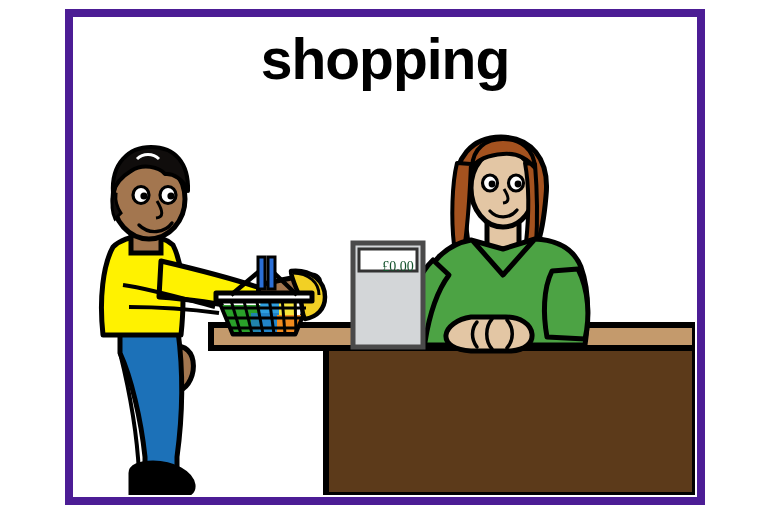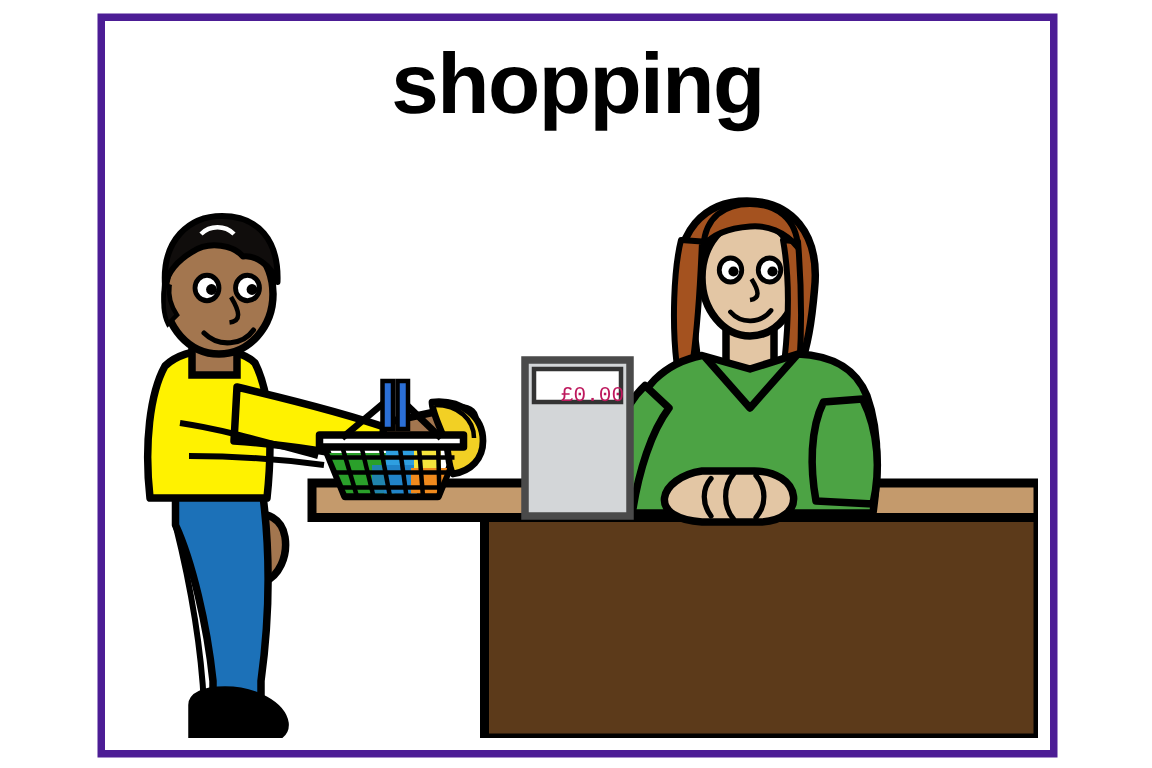--- a/index.html
+++ b/index.html
@@ -1,29 +1,29 @@
 <!DOCTYPE html>
 <html><head>
 <meta charset="utf-8">
 <style>
   html,body{margin:0;padding:0;background:#ffffff;}
   body{width:768px;height:512px;overflow:hidden;
        font-family:"Liberation Sans","DejaVu Sans",sans-serif;}
   #stage{position:relative;width:768px;height:512px;background:#ffffff;}
   #frame{position:absolute;left:65px;top:9px;width:640px;height:496px;
-         border:5px solid #4c1d95;box-sizing:border-box;background:#ffffff;}
+         border:8px solid #4c1d95;box-sizing:border-box;background:#ffffff;}
   #scene{position:absolute;inset:0;}
   #title{position:absolute;left:0;right:0;top:14px;text-align:center;
          font-size:57px;font-weight:bold;color:#000000;letter-spacing:-1px;
          line-height:1;font-family:"Liberation Sans","DejaVu Sans",sans-serif;}
   .svgwrap{position:absolute;left:0;top:0;width:622px;height:478px;}
   #display-text{position:absolute;left:287px;top:240px;width:76px;height:20px;
          display:flex;align-items:center;justify-content:center;
-         font-size:14px;color:#be185d;letter-spacing:0px;
-         font-family:Liberation Mono, monospace;}
+         font-size:14px;color:#14532d;letter-spacing:0px;
+         font-family:Liberation Serif, serif;}
 </style>
 </head>
 <body>
 
 <div id="stage">
   <div id="frame">
     <div id="scene">
 
       <div id="title">shopping</div>
 

